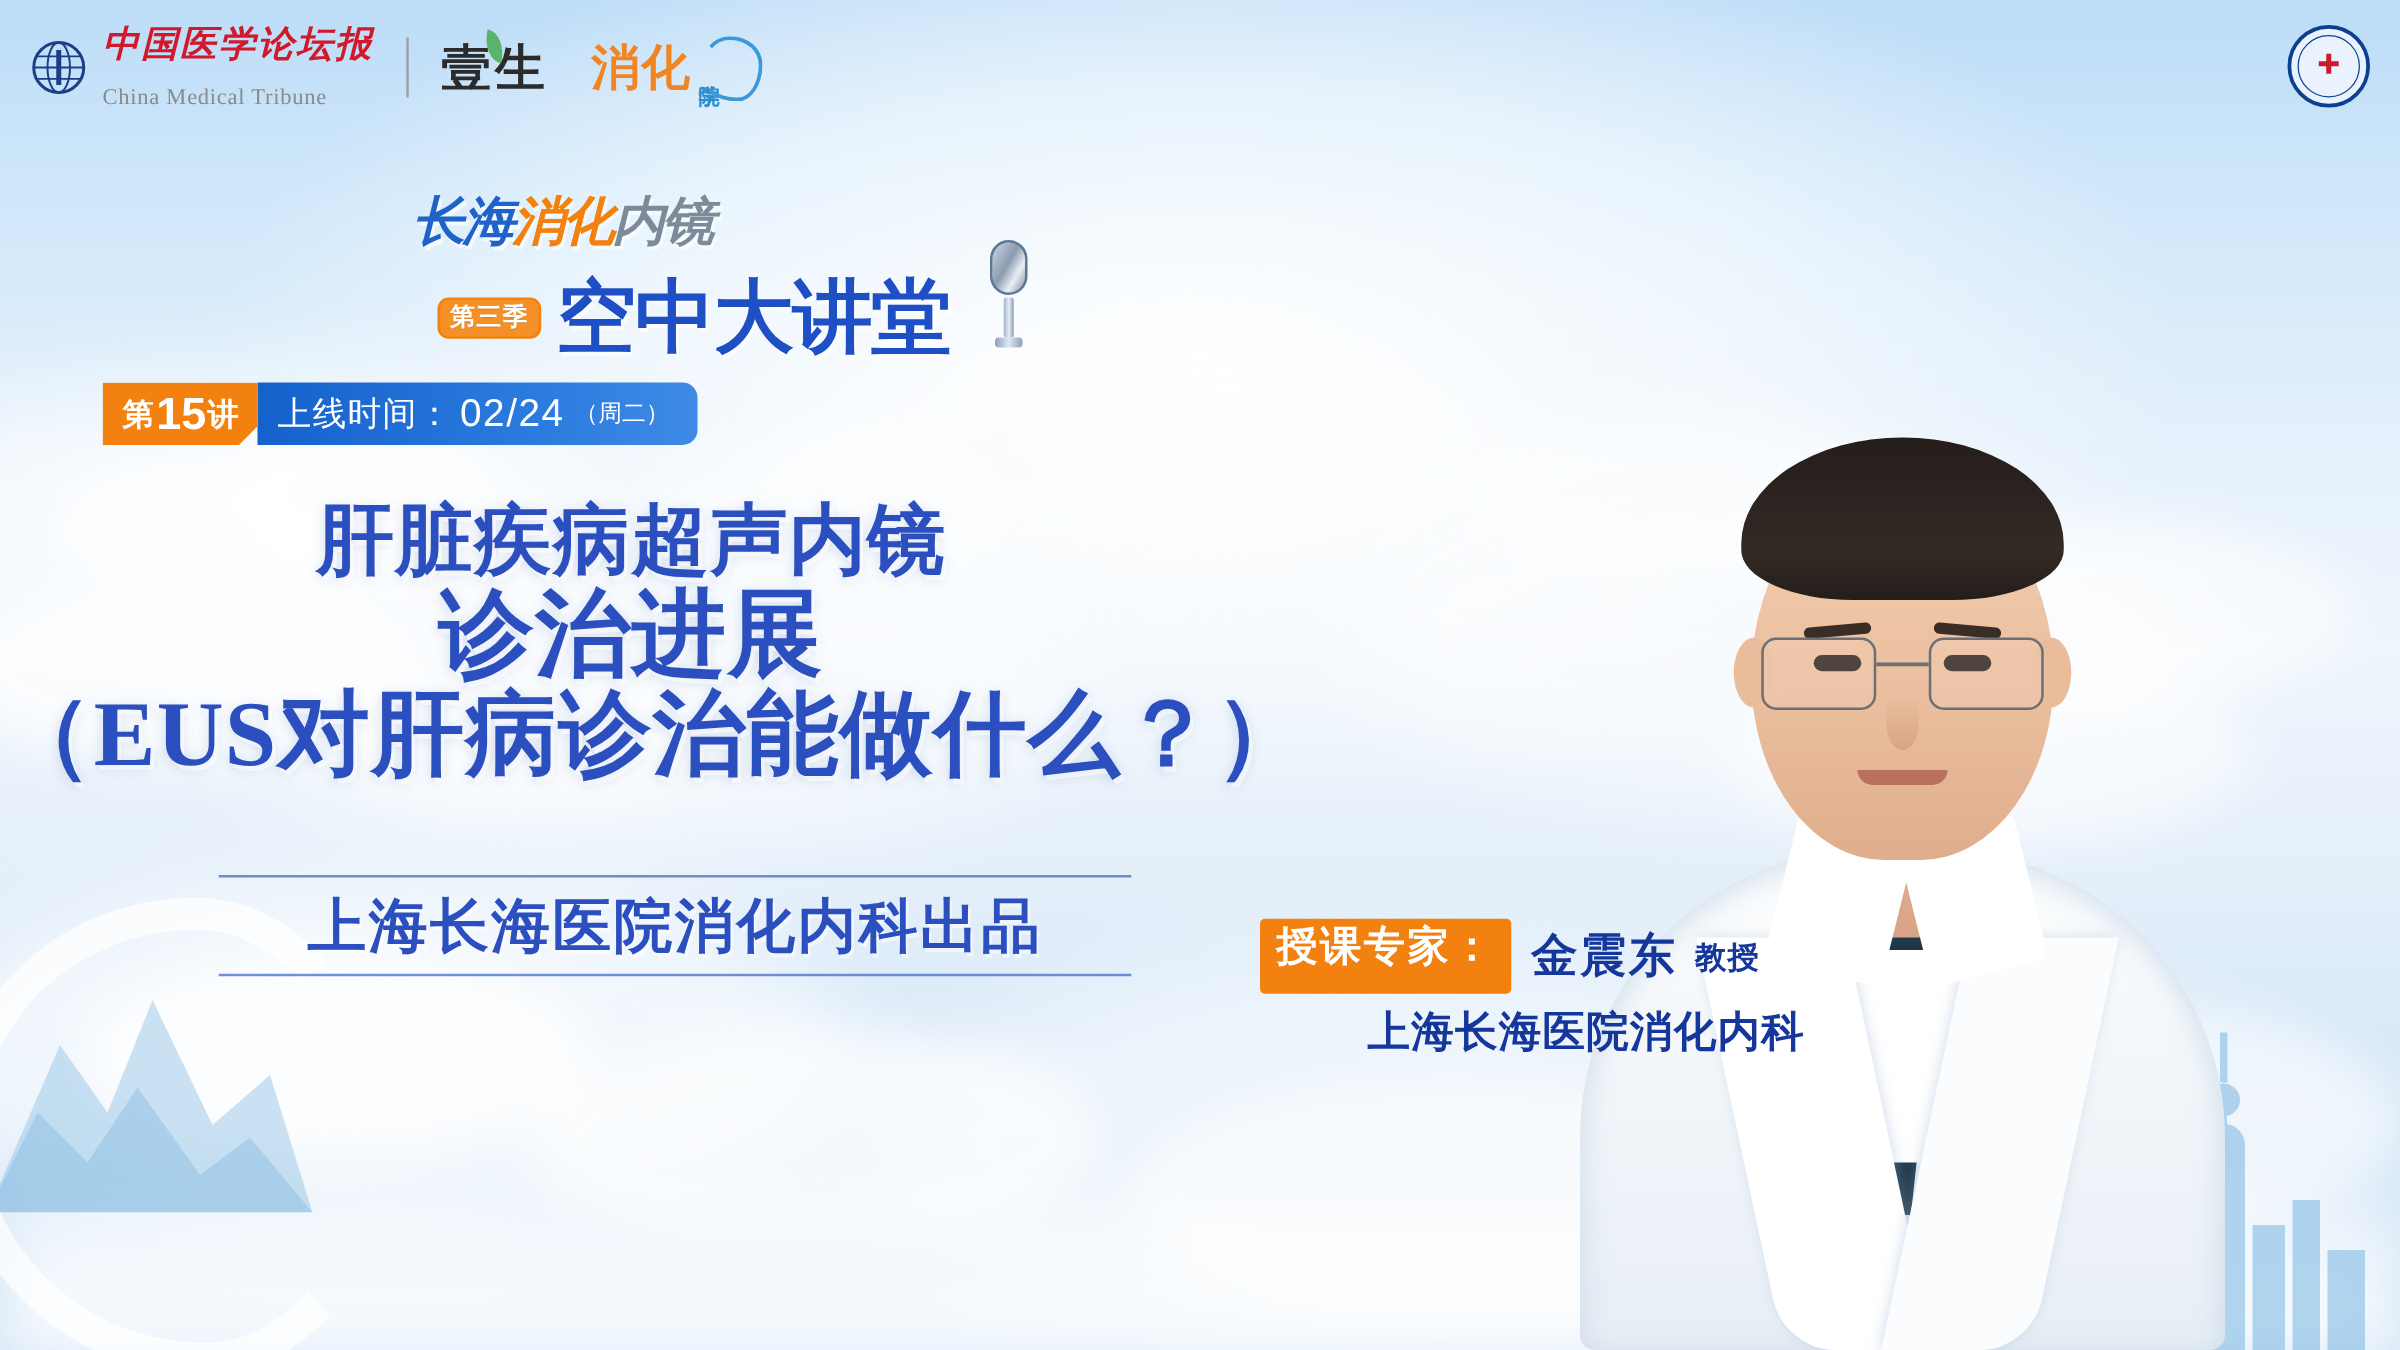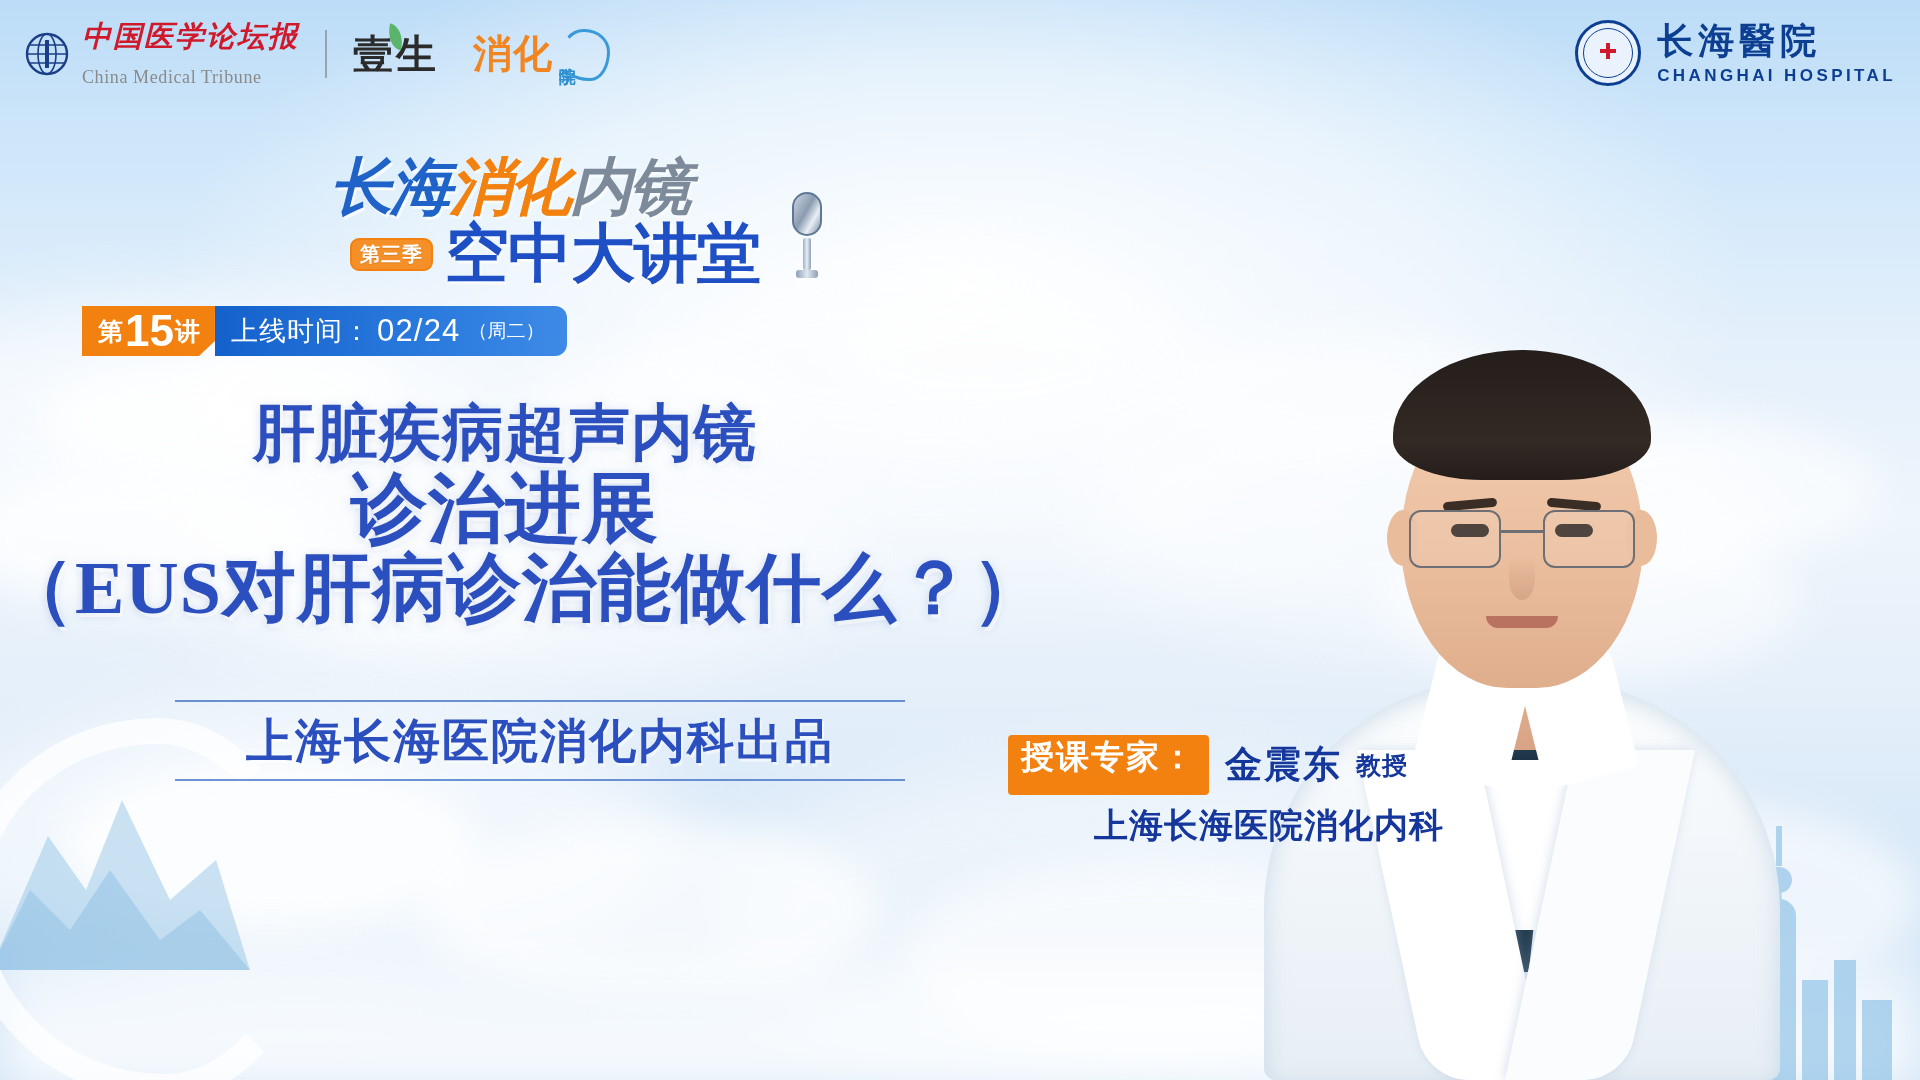--- a/index.html
+++ b/index.html
@@ -43,21 +43,21 @@
   .seal-cross::before,.seal-cross::after{content:"";position:absolute;background:#d0192b;}
   .seal-cross::before{left:6px;top:0;width:4px;height:16px;}
   .seal-cross::after{left:0;top:6px;width:16px;height:4px;}
   .ch-txt{display:flex;flex-direction:column;line-height:1;}
   .ch-cn{font-family:"Liberation Serif","DejaVu Serif",serif;font-size:36px;font-weight:700;color:#0c3f92;letter-spacing:5px;white-space:nowrap;}
   .ch-en{font-size:17px;font-weight:700;color:#0c3f92;letter-spacing:3.4px;margin-top:8px;white-space:nowrap;}
 
   
   .prog{position:absolute;left:330px;top:140px;width:470px;height:160px;z-index:26;}
   .prog-r1{position:absolute;left:0;top:0;display:flex;align-items:flex-end;white-space:nowrap;
-    font-family:Liberation Sans, sans-serif;font-weight:700;font-style:italic;font-size:62px;line-height:1;}
+    font-family:Liberation Sans, sans-serif;font-weight:700;font-style:italic;font-size:42px;line-height:1;}
   .ch-blue{color:#1f63c8;text-shadow:2px 3px 0 rgba(255,255,255,.7);letter-spacing:-2px;}
   .ch-orange{color:#f2810f;text-shadow:2px 3px 0 rgba(255,255,255,.55);letter-spacing:-2px;
     background:linear-gradient(180deg,#ffa21e 0%,#f2810f 55%,#e06c08 100%);-webkit-background-clip:text;background-clip:text;}
   .ch-grey{color:#7d8a99;letter-spacing:-2px;text-shadow:2px 3px 0 rgba(255,255,255,.55);margin-top:16px;}
   .prog-r2{position:absolute;left:20px;top:82px;display:flex;align-items:center;gap:12px;white-space:nowrap;}
   .season{border:2.5px solid #f2810f;border-radius:9px;color:#fff;background:#f59029;
     font-size:20px;font-weight:700;padding:2px 8px;letter-spacing:1px;line-height:1.25;
     text-shadow:0 1px 0 rgba(0,0,0,.12);}
   .prog-big{font-family:Liberation Serif, serif;font-weight:700;font-size:64px;line-height:1;
     color:#1f4fc4;letter-spacing:-1px;text-shadow:2px 3px 0 rgba(255,255,255,.65);text-align:center;}
@@ -65,21 +65,21 @@
   .mic-head{width:30px;height:44px;border-radius:15px;background:linear-gradient(120deg,#cdd7e4,#8b9bb0 45%,#e8eef5 70%,#7d8ea5);
     border:2px solid #5d7795;box-sizing:border-box;}
   .mic-stem{width:8px;height:32px;margin:2px auto 0;background:linear-gradient(90deg,#9fb0c4,#e7eef6,#8ea0b6);border-radius:2px;}
   .mic-base{width:22px;height:8px;margin:0 auto;background:linear-gradient(90deg,#8ea0b6,#dfe8f2,#8ea0b6);border-radius:3px;}
 
   
   .epbar{position:absolute;left:82px;top:306px;height:50px;display:flex;align-items:stretch;z-index:26;}
   .ep-num{background:#f2810f;color:#fff;display:flex;align-items:center;padding:0 14px 0 16px;
     font-weight:700;white-space:nowrap;clip-path:polygon(0 0,100% 0,100% 70%,88% 100%,0 100%);}
   .ep-num .lbl{font-size:25px;letter-spacing:1px;}
-  .ep-num .big{font-size:44px;margin:0 1px;line-height:1;}
+  .ep-num .big{font-size:36px;margin:0 1px;line-height:1;}
   .ep-time{background:linear-gradient(90deg,#1461cc 0%,#2e7ee0 70%,#3e8ae6 100%);
     color:#fff;display:flex;align-items:center;padding:0 22px 0 16px;border-radius:0 12px 12px 0;white-space:nowrap;}
   .ep-time .t1{font-size:27px;letter-spacing:1px;}
   .ep-time .t2{font-size:31px;letter-spacing:1.2px;margin-left:6px;}
   .ep-time .t3{font-size:19px;margin-left:8px;}
 
   
   .title{position:absolute;left:0;top:400px;width:1010px;text-align:center;z-index:25;
     font-family:"Liberation Serif","DejaVu Serif",serif;font-weight:700;color:#2b4fbe;
     line-height:1.08;letter-spacing:1px;}
@@ -237,24 +237,20 @@
         <span class="xh">消化</span>
         <span class="xue">学院</span>
         <span class="stomach"></span>
       </div>
     </div>
 
     <div class="logo-right">
       <div class="ch-seal">
         <div class="seal-cross"></div>
       </div>
-      <div class="ch-txt">
-        <div class="ch-cn">长海醫院</div>
-        <div class="ch-en">CHANGHAI HOSPITAL</div>
-      </div>
     </div>
   </div>
 
   <div class="prog">
     <div class="prog-r1">
       <span class="ch-blue">长海</span>
       <span class="ch-orange">消化</span>
       <span class="ch-grey">内镜</span>
     </div>
     <div class="prog-r2">

